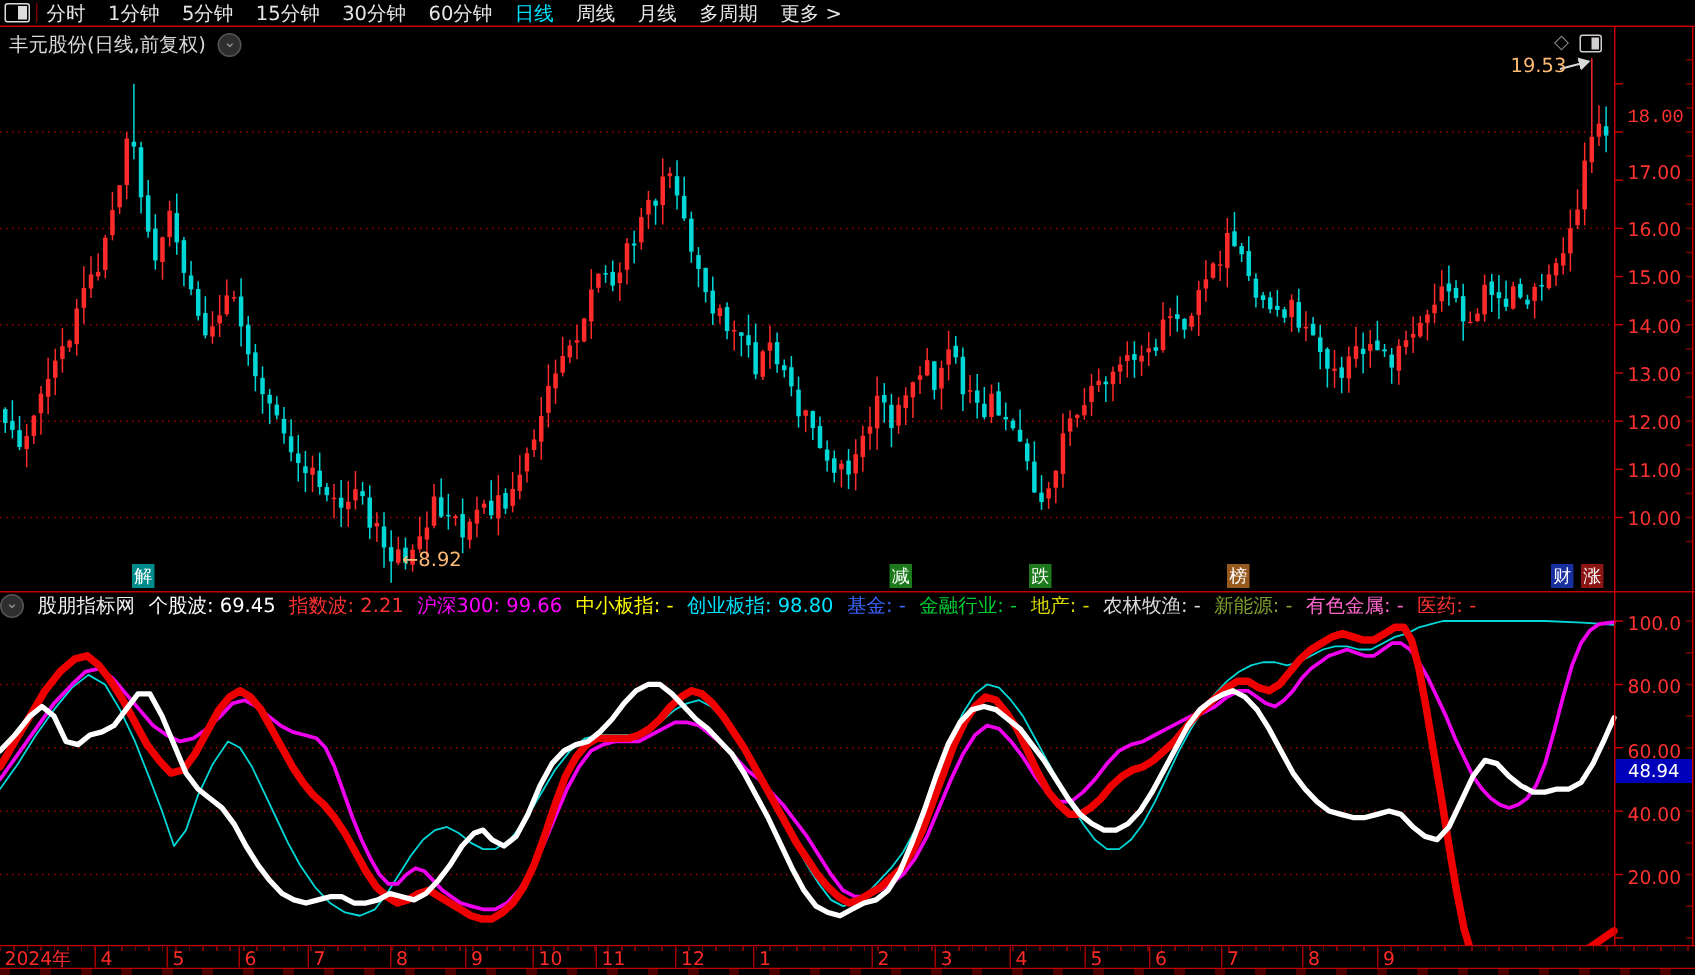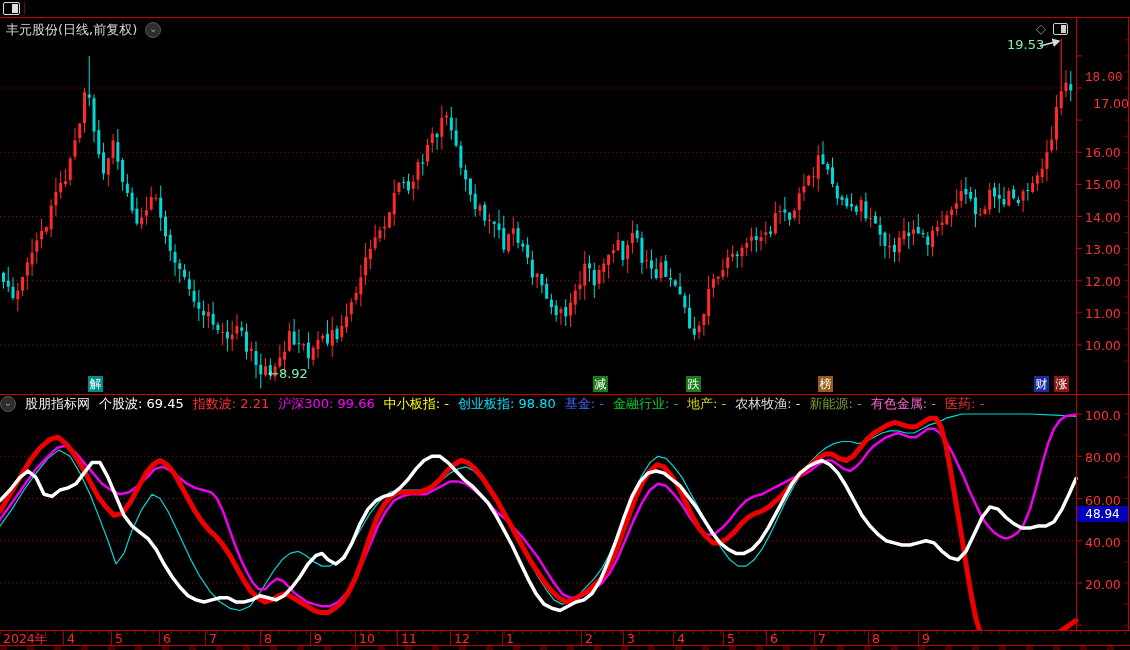--- a/index.html
+++ b/index.html
@@ -28,21 +28,21 @@
   .split-icon{display:inline-block;width:13px;height:10px;border:1px solid #cfcfcf;border-radius:2px;position:relative;}
   .split-icon i{position:absolute;right:1px;top:1px;bottom:1px;width:5px;background:#cfcfcf;}
   
   #mainSvg{position:absolute;left:0;top:18px;}
   #indSvg{position:absolute;left:0;top:413px;}
   
   .ylab{position:absolute;color:#ff3232;font-size:12.5px;left:1085px;width:44px;}
   .cur-val{position:absolute;left:1077px;width:51px;height:16px;background:#0000bb;color:#fff;
            font-size:12px;text-align:center;line-height:16px;}
   
-  .anno{position:absolute;color:#86efac;font-size:13px;}
+  .anno{position:absolute;color:#fdba74;font-size:13px;}
   .evt{position:absolute;width:15px;height:16px;color:#fff;font-size:12px;line-height:16px;
        text-align:center;}
   
   .ind-header{position:absolute;left:0;top:396px;width:1075px;height:16px;display:flex;
               align-items:center;gap:9px;overflow:hidden;}
   .ind-header .site{color:#eee;font-size:13px;white-space:nowrap;}
   .stat{font-size:13px;white-space:nowrap;}
   
   .hline{position:absolute;left:0;width:1130px;height:1px;background:#c40000;}
   .vline{position:absolute;top:18px;width:1px;height:627px;background:#c40000;}
@@ -63,20 +63,33 @@
 </head>
 <body>
 
 <div class="screen">
 
   <div class="toolbar">
     <span class="win-icon">
         <span></span>
       </span>
     <span class="tb-divider"></span>
+    <div class="tb-left" id="tbLeft">
+        <span class="tb-item">分时</span>
+        <span class="tb-item">1分钟</span>
+        <span class="tb-item">5分钟</span>
+        <span class="tb-item">15分钟</span>
+        <span class="tb-item">30分钟</span>
+        <span class="tb-item">60分钟</span>
+        <span class="tb-item active">日线</span>
+        <span class="tb-item">周线</span>
+        <span class="tb-item">月线</span>
+        <span class="tb-item">多周期</span>
+        <span class="tb-item">更多 &gt;</span>
+      </div>
   </div>
 
   <div class="chart-title">
     <span class="t">丰元股份(日线,前复权)</span>
     <span class="dd-circle">⌄</span>
   </div>
 
   <div class="pane-icons">
     <span class="diamond-icon">◇</span>
     <span class="split-icon">
@@ -586,21 +599,21 @@
       <div class="evt" style="left: 88px; top: 376px; background: rgb(0, 139, 139);">解</div>
       <div class="evt" style="left: 593px; top: 376px; background: rgb(28, 122, 28);">减</div>
       <div class="evt" style="left: 686px; top: 376px; background: rgb(28, 122, 28);">跌</div>
       <div class="evt" style="left: 818px; top: 376px; background: rgb(151, 89, 29);">榜</div>
       <div class="evt" style="left: 1034px; top: 376px; background: rgb(26, 47, 158);">财</div>
       <div class="evt" style="left: 1054px; top: 376px; background: rgb(139, 21, 21);">涨</div>
     </div>
 
   <div id="mainYLabels">
       <div class="ylab" style="top: 71px; font-family: Liberation Mono, monospace;">18.00</div>
-      <div class="ylab" style="top: 96px; text-align: right;">17.00</div>
+      <div class="ylab" style="top: 107px;">17.00</div>
       <div class="ylab" style="top: 145.25px;">16.00</div>
       <div class="ylab" style="top: 177.375px;">15.00</div>
       <div class="ylab" style="top: 209.5px;">14.00</div>
       <div class="ylab" style="top: 241.625px;">13.00</div>
       <div class="ylab" style="top: 273.75px;">12.00</div>
       <div class="ylab" style="top: 305.875px;">11.00</div>
       <div class="ylab" style="top: 338px;">10.00</div>
     </div>
 
   <div class="ind-header">

